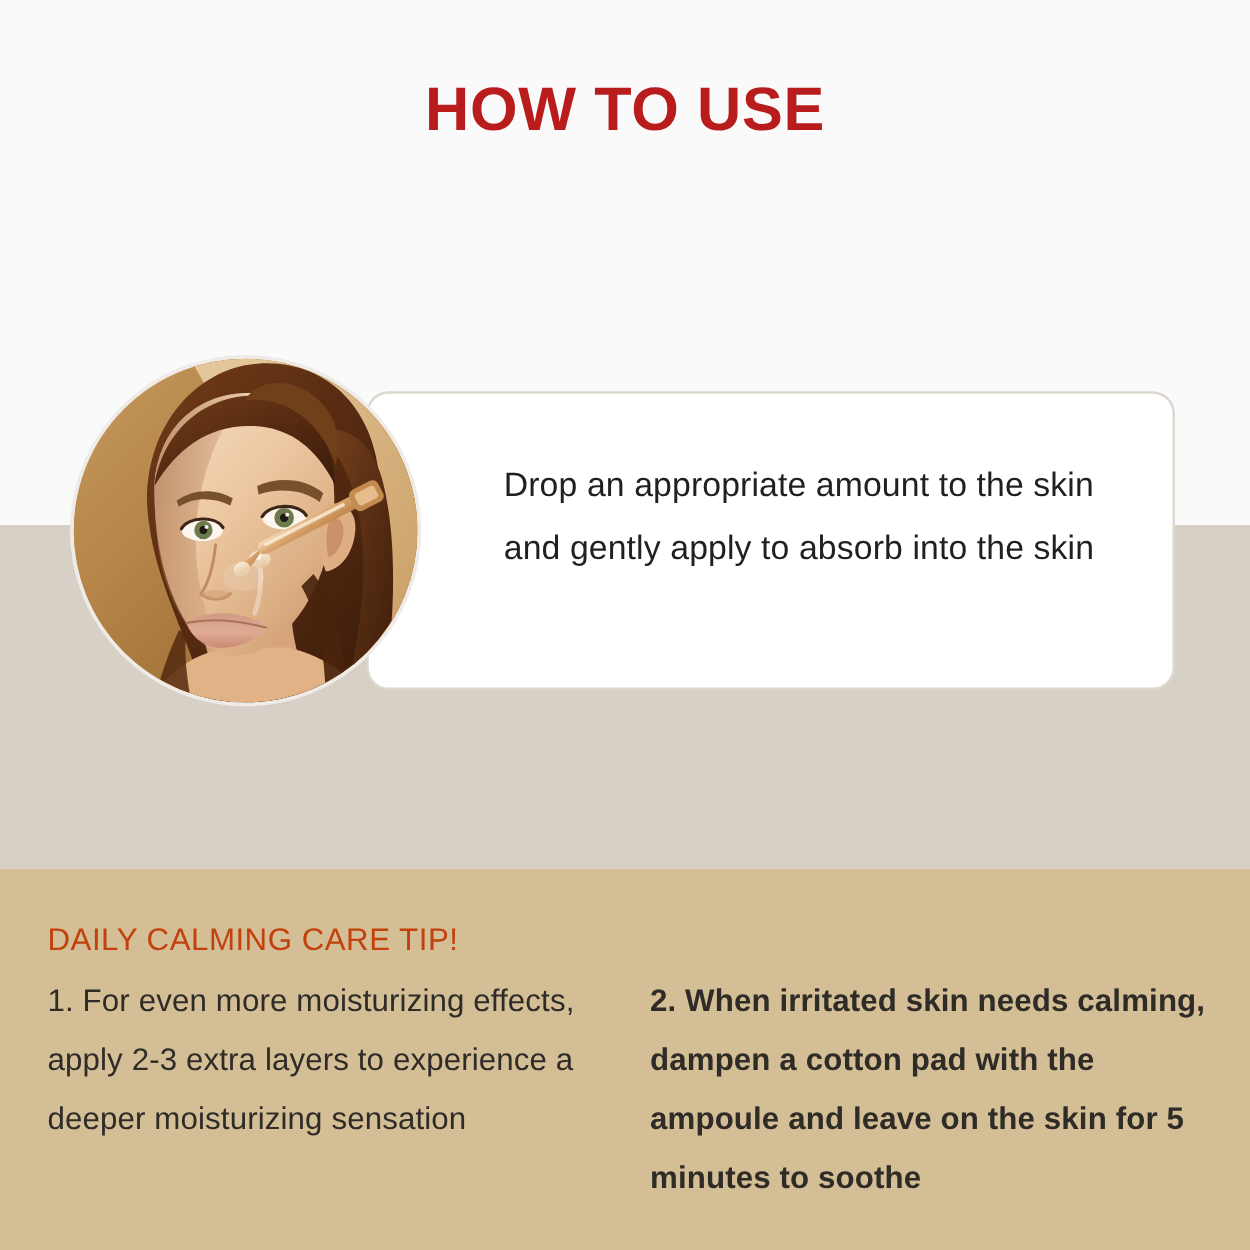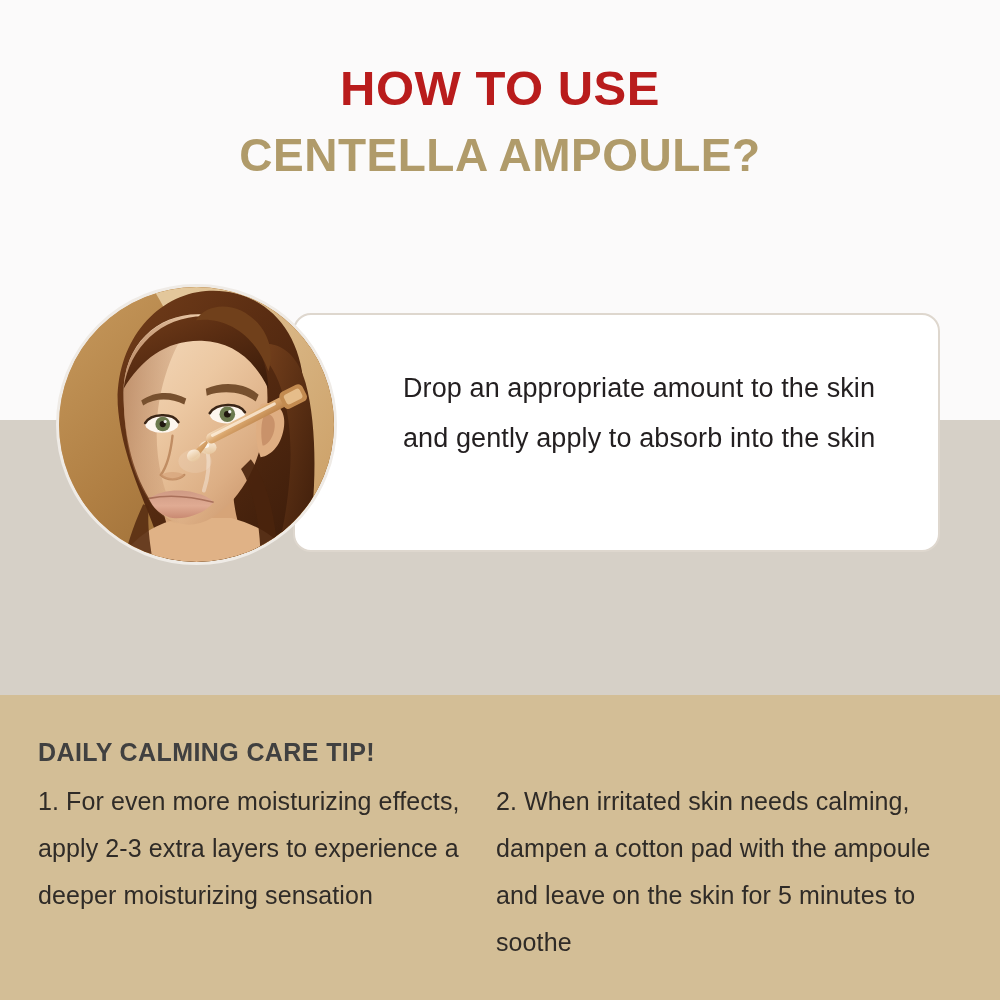--- a/index.html
+++ b/index.html
@@ -112,53 +112,52 @@
     left: 0;
     top: 695px;
     width: 1000px;
     height: 305px;
   }
   .tip-heading {
     position: absolute;
     left: 38px;
     top: 43px;
     font-size: 25px;
-    font-weight: bold;
+    font-weight: normal;
     letter-spacing: 0.4px;
-    color: #404040;
+    color: #c2410c;
   }
   .tip-cols {
     position: absolute;
     left: 0;
     top: 83px;
     width: 1000px;
     height: 222px;
   }
   .tip-col {
     position: absolute;
     top: 0;
     font-size: 25px;
     line-height: 47px;
     color: #2f2b27;
     letter-spacing: 0.1px;
   }
   .tip-col-1 { left: 38px; width: 460px; }
-  .tip-col-2 { left: 496px; width: 452px; }
+  .tip-col-2 { left: 520px; width: 452px; font-weight: bold; }
 </style>
 </head>
 <body>
 
 <div id="page">
 
   <div class="band-gray"></div>
   <div class="band-tan"></div>
 
   <div class="title-block">
     <div class="title-line1">HOW TO USE</div>
-    <div class="title-line2">CENTELLA AMPOULE?</div>
   </div>
 
   <div class="info-card">
     <div class="info-card-text">Drop an appropriate amount to the skin and gently apply to absorb into the skin</div>
   </div>
 
   <div class="photo-circle">
     <div class="photo-inner">
       <svg class="photo-svg" viewBox="0 0 281 281" preserveAspectRatio="xMidYMid slice">
         <defs>

